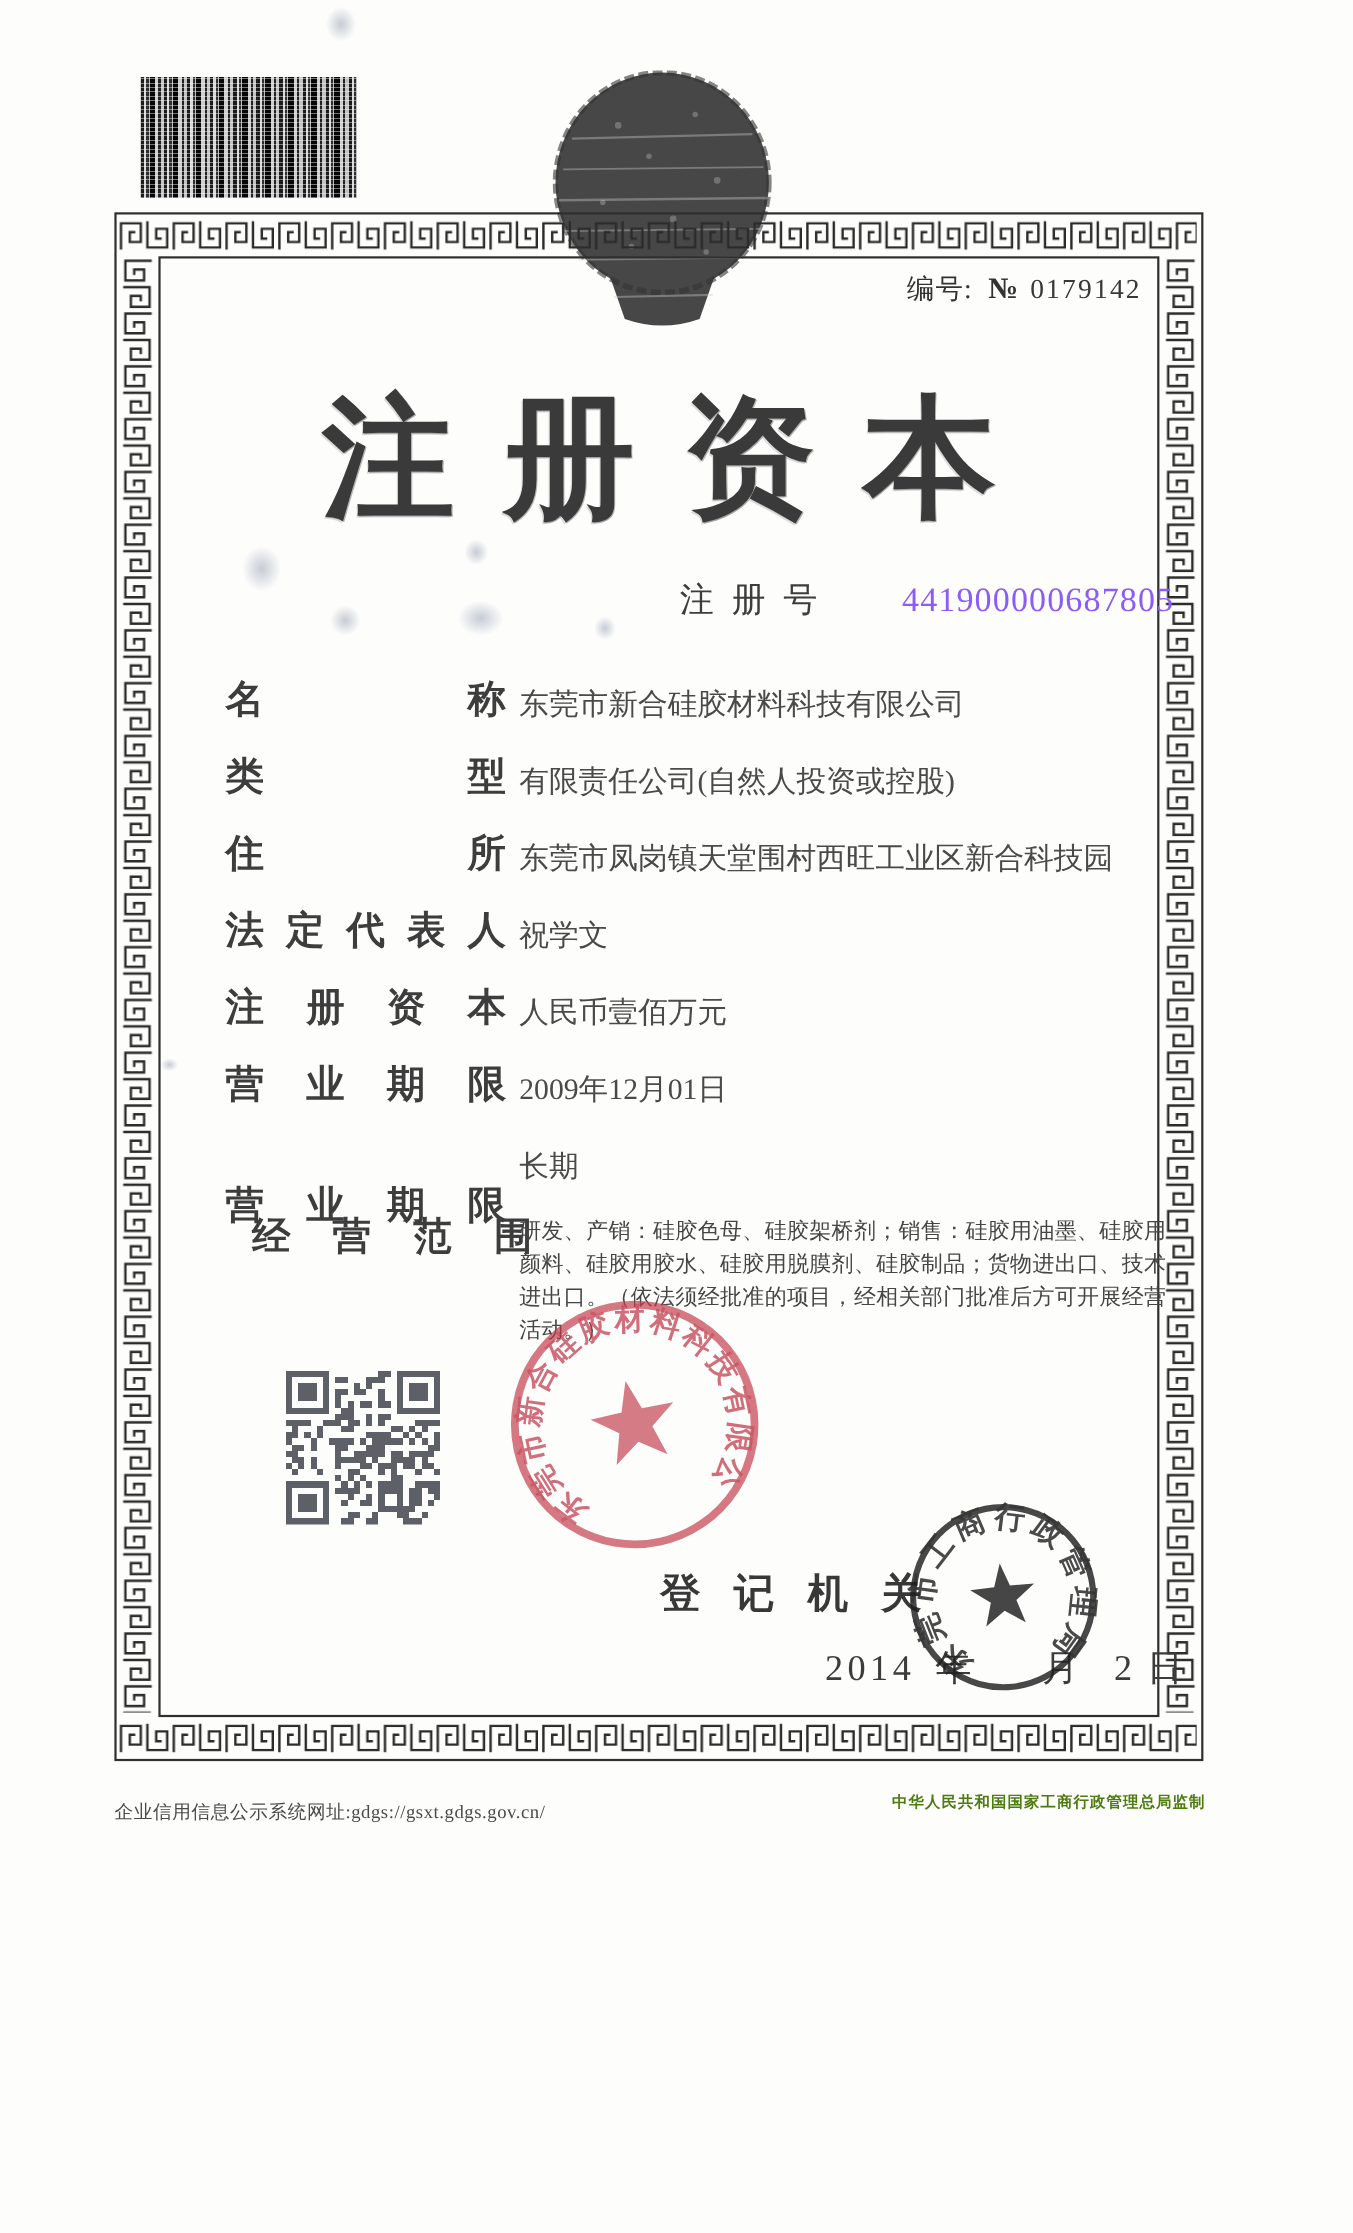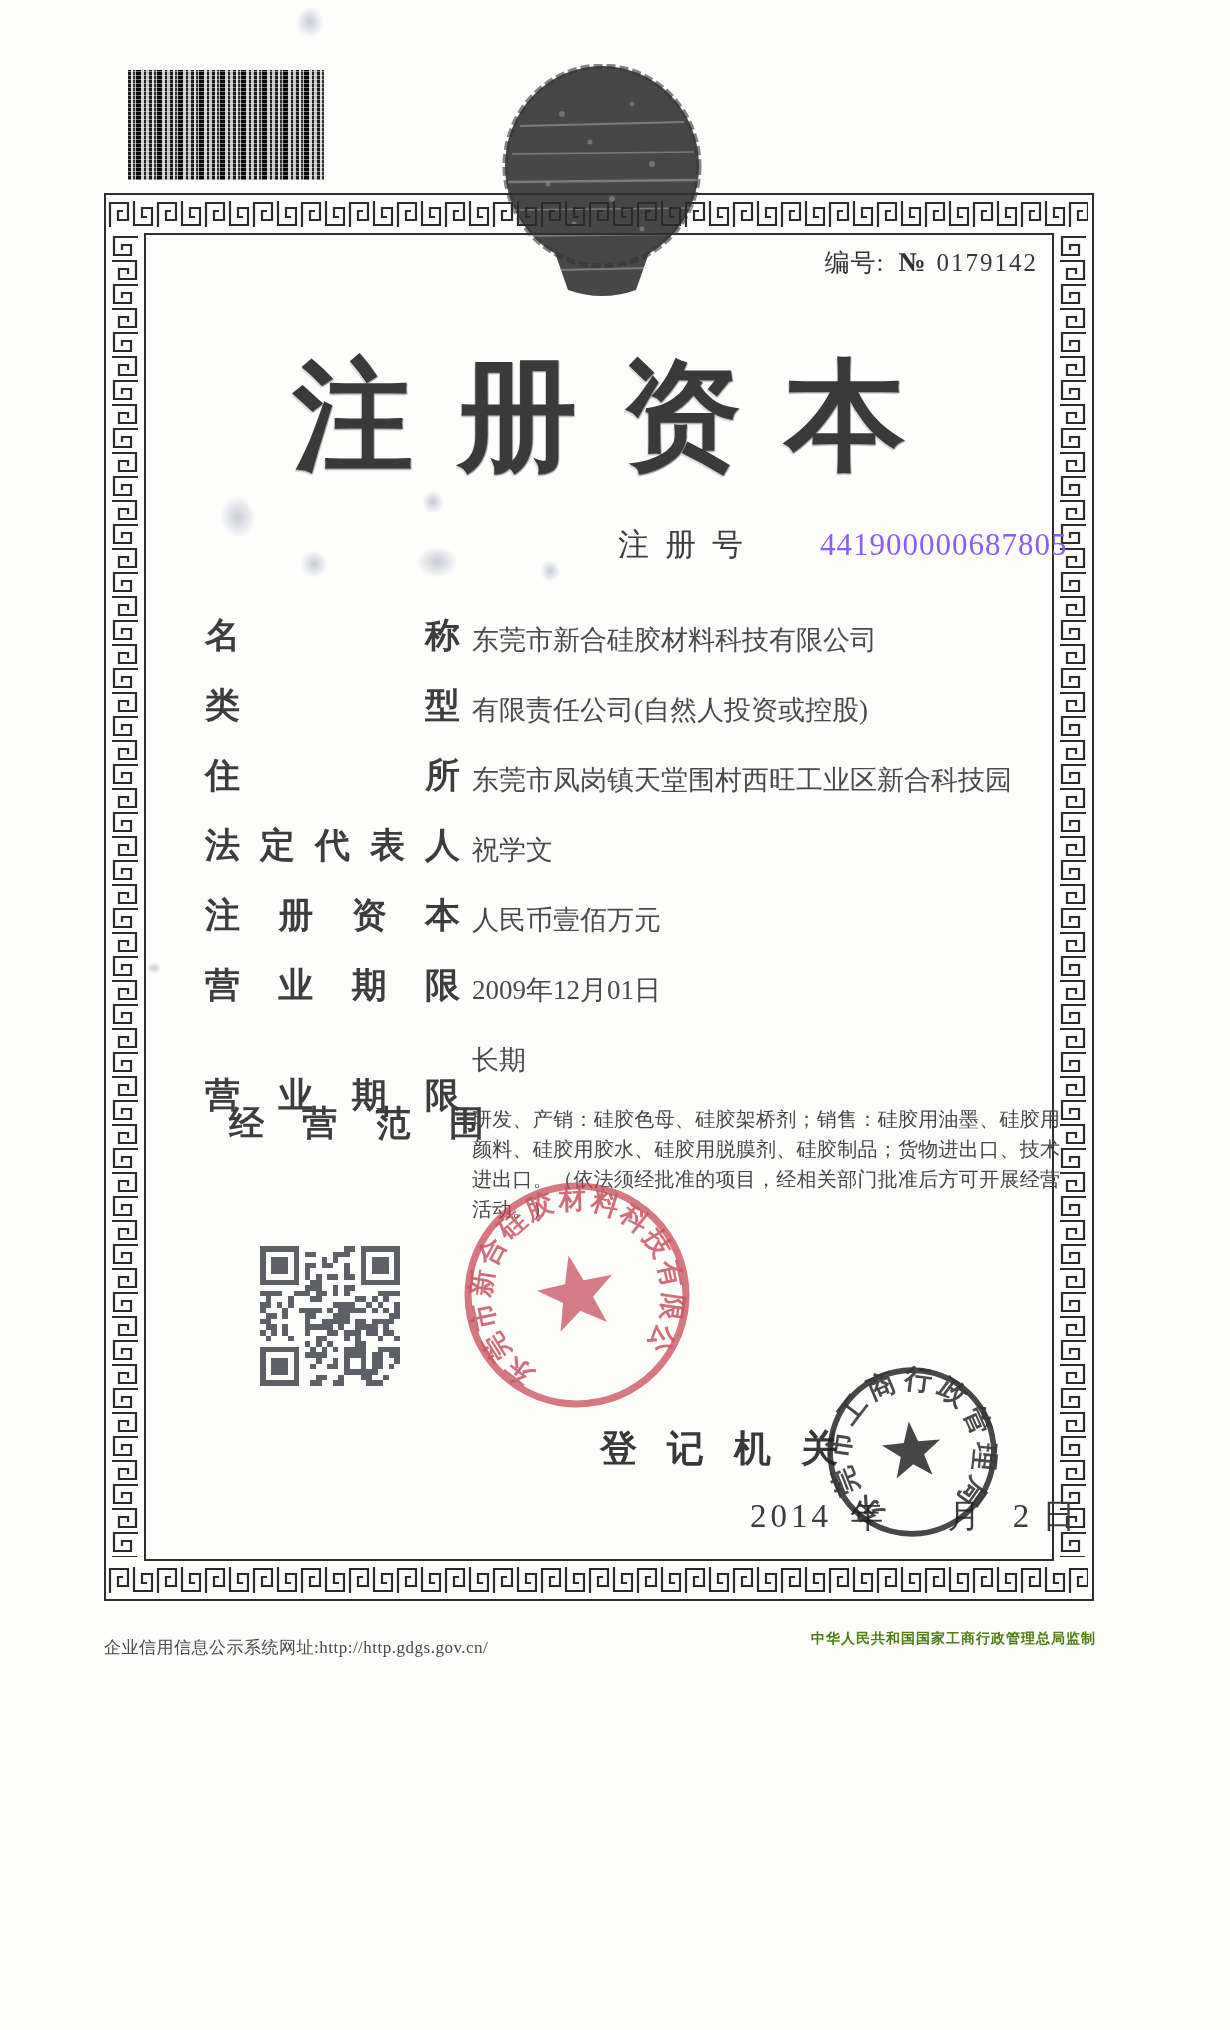--- a/index.html
+++ b/index.html
@@ -466,14 +466,14 @@
       <path id="blkArc" d="M55,139.7 A62,62 0 1 1 117,139.7" fill="none"></path>
     </defs>
     <circle cx="86" cy="86" r="80" fill="none" stroke="#1f1f1f" stroke-width="5.5" opacity=".9"></circle>
     <path d="M86,56 L93.05,76.3 L114.53,76.73 L97.42,89.71 L103.63,110.27 L86,98 L68.37,110.27 L74.58,89.71 L57.47,76.73 L78.95,76.3 Z" fill="#1d1d1d" opacity=".9"></path>
     <text font-size="27" font-weight="700" fill="#222" opacity=".9" letter-spacing="5" font-family="'Liberation Serif','DejaVu Serif',serif">
       <textPath href="#blkArc" startOffset="0">东莞市工商行政管理局</textPath>
     </text>
   </svg>
 </div>
 
-<div class="abs footer-left">企业信用信息公示系统网址:http://http.gdgs.gov.cn/</div>
+<div class="abs footer-left">企业信用信息公示系统网址:gdgs://gsxt.gdgs.gov.cn/</div>
 <div class="abs footer-right">中华人民共和国国家工商行政管理总局监制</div>
 
 </body></html>

